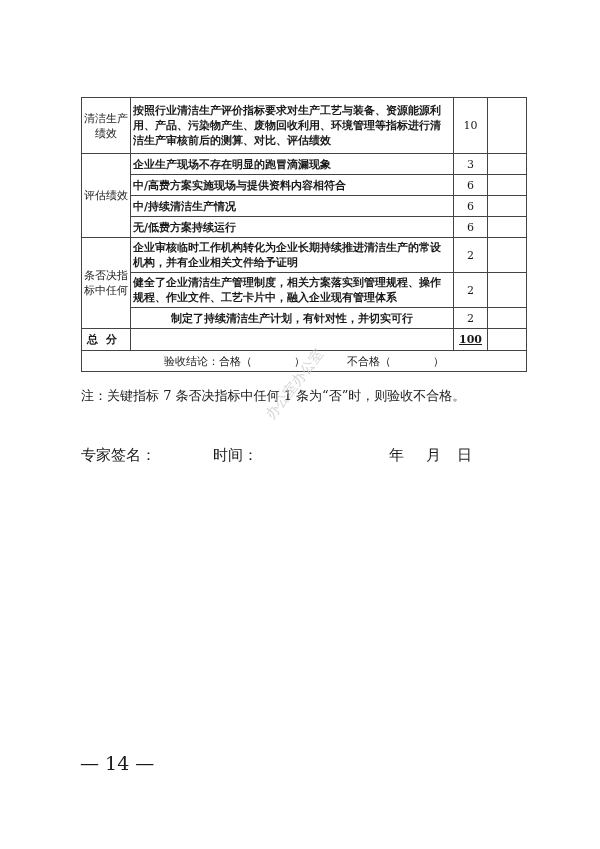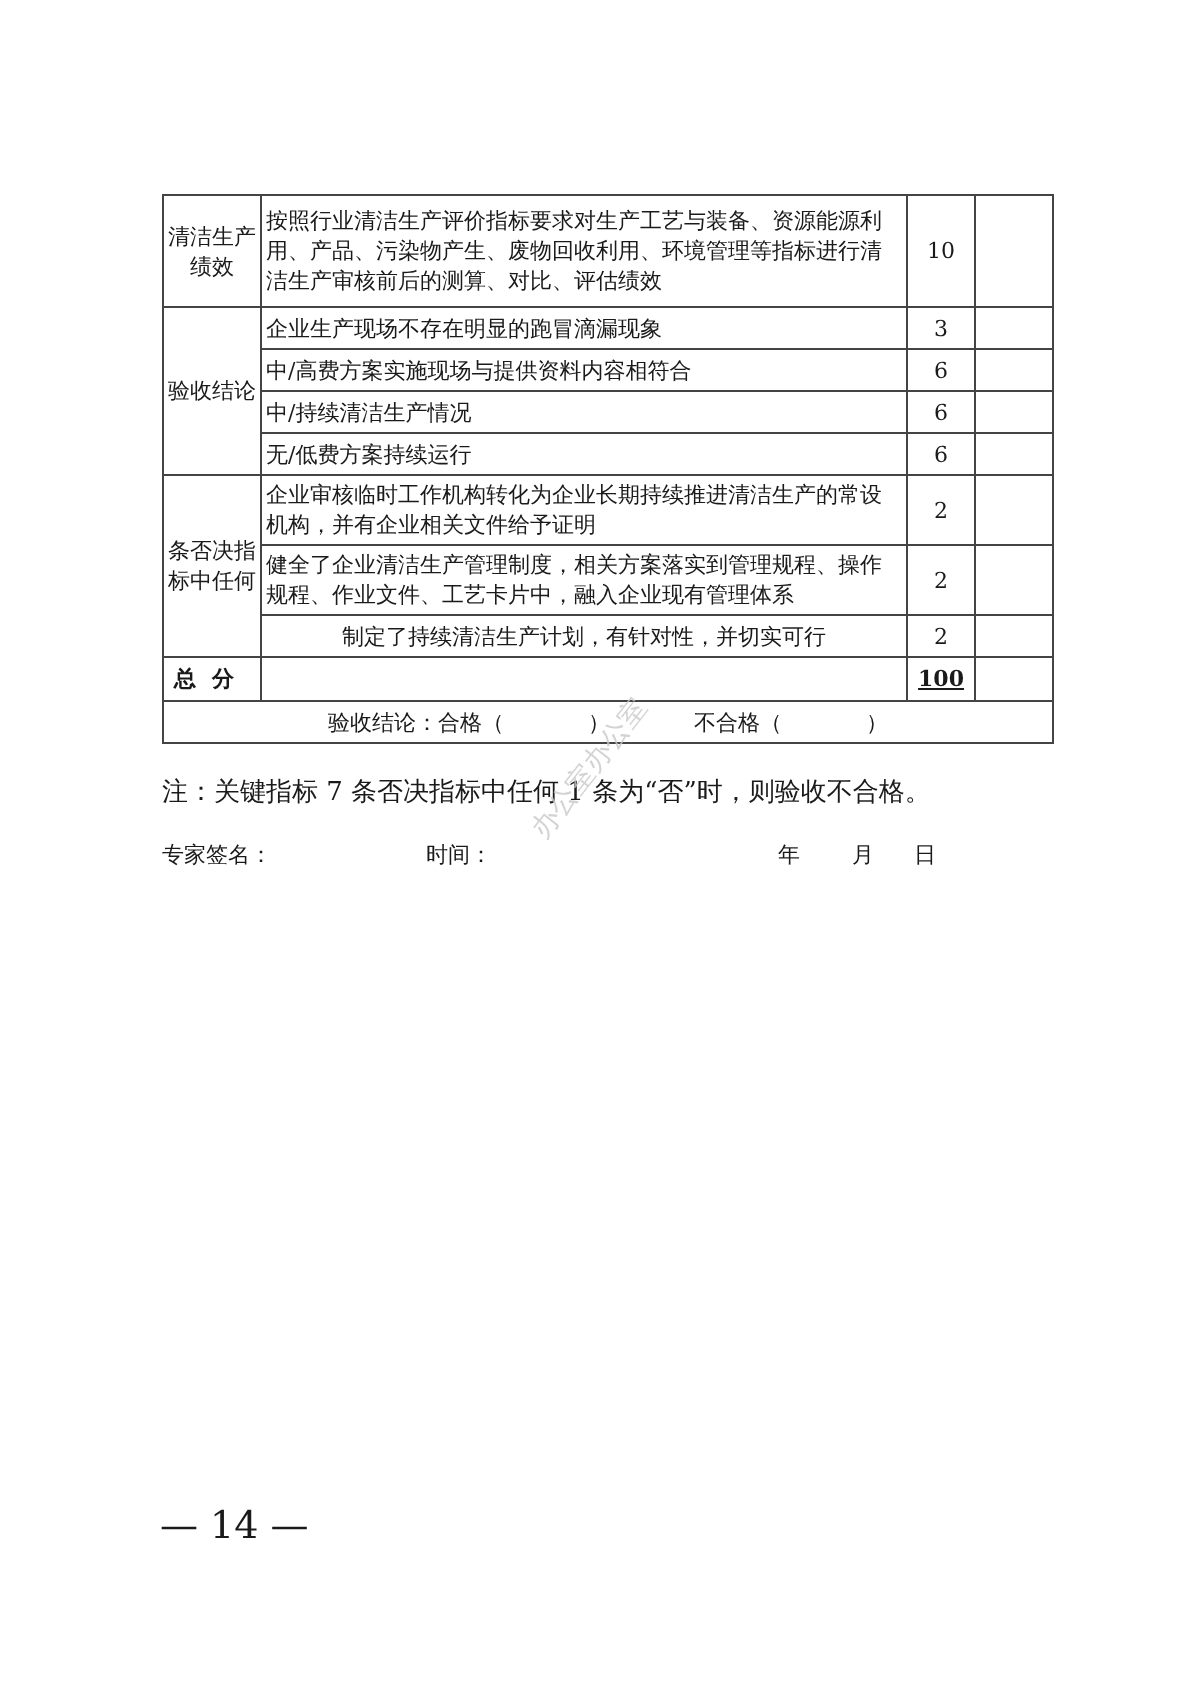--- a/index.html
+++ b/index.html
@@ -7,55 +7,55 @@
     width: 600px; height: 849px; background: #ffffff; position: relative;
     font-family: "DejaVu Serif", "Liberation Serif", serif; color: #1a1a1a; overflow: hidden;
   }
   .page-table {
     position: absolute; left: 81px; top: 97px; width: 446px;
     border-collapse: collapse; border: 1.5px solid #333;
     font-size: 11px; line-height: 15px;
   }
   .page-table td { border: 1px solid #444; padding: 0 2px; vertical-align: middle; }
   .col-cat { width: 44px; text-align: center; }
-  .col-desc { text-align: left; }
+  .col-desc { text-align: left; font-weight: bold; }
   .col-score { width: 29px; text-align: center; }
   .col-blank { width: 34px; }
   .r-perf td { height: 55px; }
   .r-site td { height: 20px; }
   .r-cont2 td { height: 34px; }
   .r-cont1 td { height: 20px; text-align: center; }
   .r-total td { height: 21px; }
   .r-concl td { height: 20px; text-align: center; }
   .total-label { font-weight: bold; text-align: center; letter-spacing: 8px; margin-top: 27px; }
   .total-score { font-weight: bold; text-decoration: underline; }
   .concl-gap { display: inline-block; width: 42px; }
   .note { position: absolute; left: 81px; top: 387px; font-size: 13px; }
-  .sign-row { position: absolute; left: 81px; top: 420px; font-size: 11px; width: 400px; height: 16px; }
+  .sign-row { position: absolute; left: 81px; top: 446px; font-size: 15px; width: 400px; height: 16px; }
   .sign-row span { position: absolute; top: 0; }
   .page-num { position: absolute; left: 80px; top: 752px; font-size: 19px; }
   .watermark {
     position: absolute; left: 262px; top: 412px; font-size: 14px; color: #c9c9c9;
     transform: rotate(-52deg); transform-origin: left top; white-space: nowrap;
     font-family: "DejaVu Sans", sans-serif; opacity: 0.8;
   }
 </style>
 </head>
 <body>
 
 <table class="page-table">
   <tbody>
       <tr class="r-perf">
     <td class="col-cat">清洁生产绩效</td>
     <td class="col-desc">按照行业清洁生产评价指标要求对生产工艺与装备、资源能源利用、产品、污染物产生、废物回收利用、环境管理等指标进行清洁生产审核前后的测算、对比、评估绩效</td>
     <td class="col-score">10</td>
     <td class="col-blank"></td>
   </tr>
   <tr class="r-site">
-    <td class="col-cat" rowspan="4">验收结论</td>
+    <td class="col-cat" rowspan="4">评估绩效</td>
     <td class="col-desc">企业生产现场不存在明显的跑冒滴漏现象</td>
     <td class="col-score">3</td>
     <td class="col-blank"></td>
   </tr>
   <tr class="r-site">
     <td class="col-desc">中/高费方案实施现场与提供资料内容相符合</td>
     <td class="col-score">6</td>
     <td class="col-blank"></td>
   </tr>
   <tr class="r-site">

